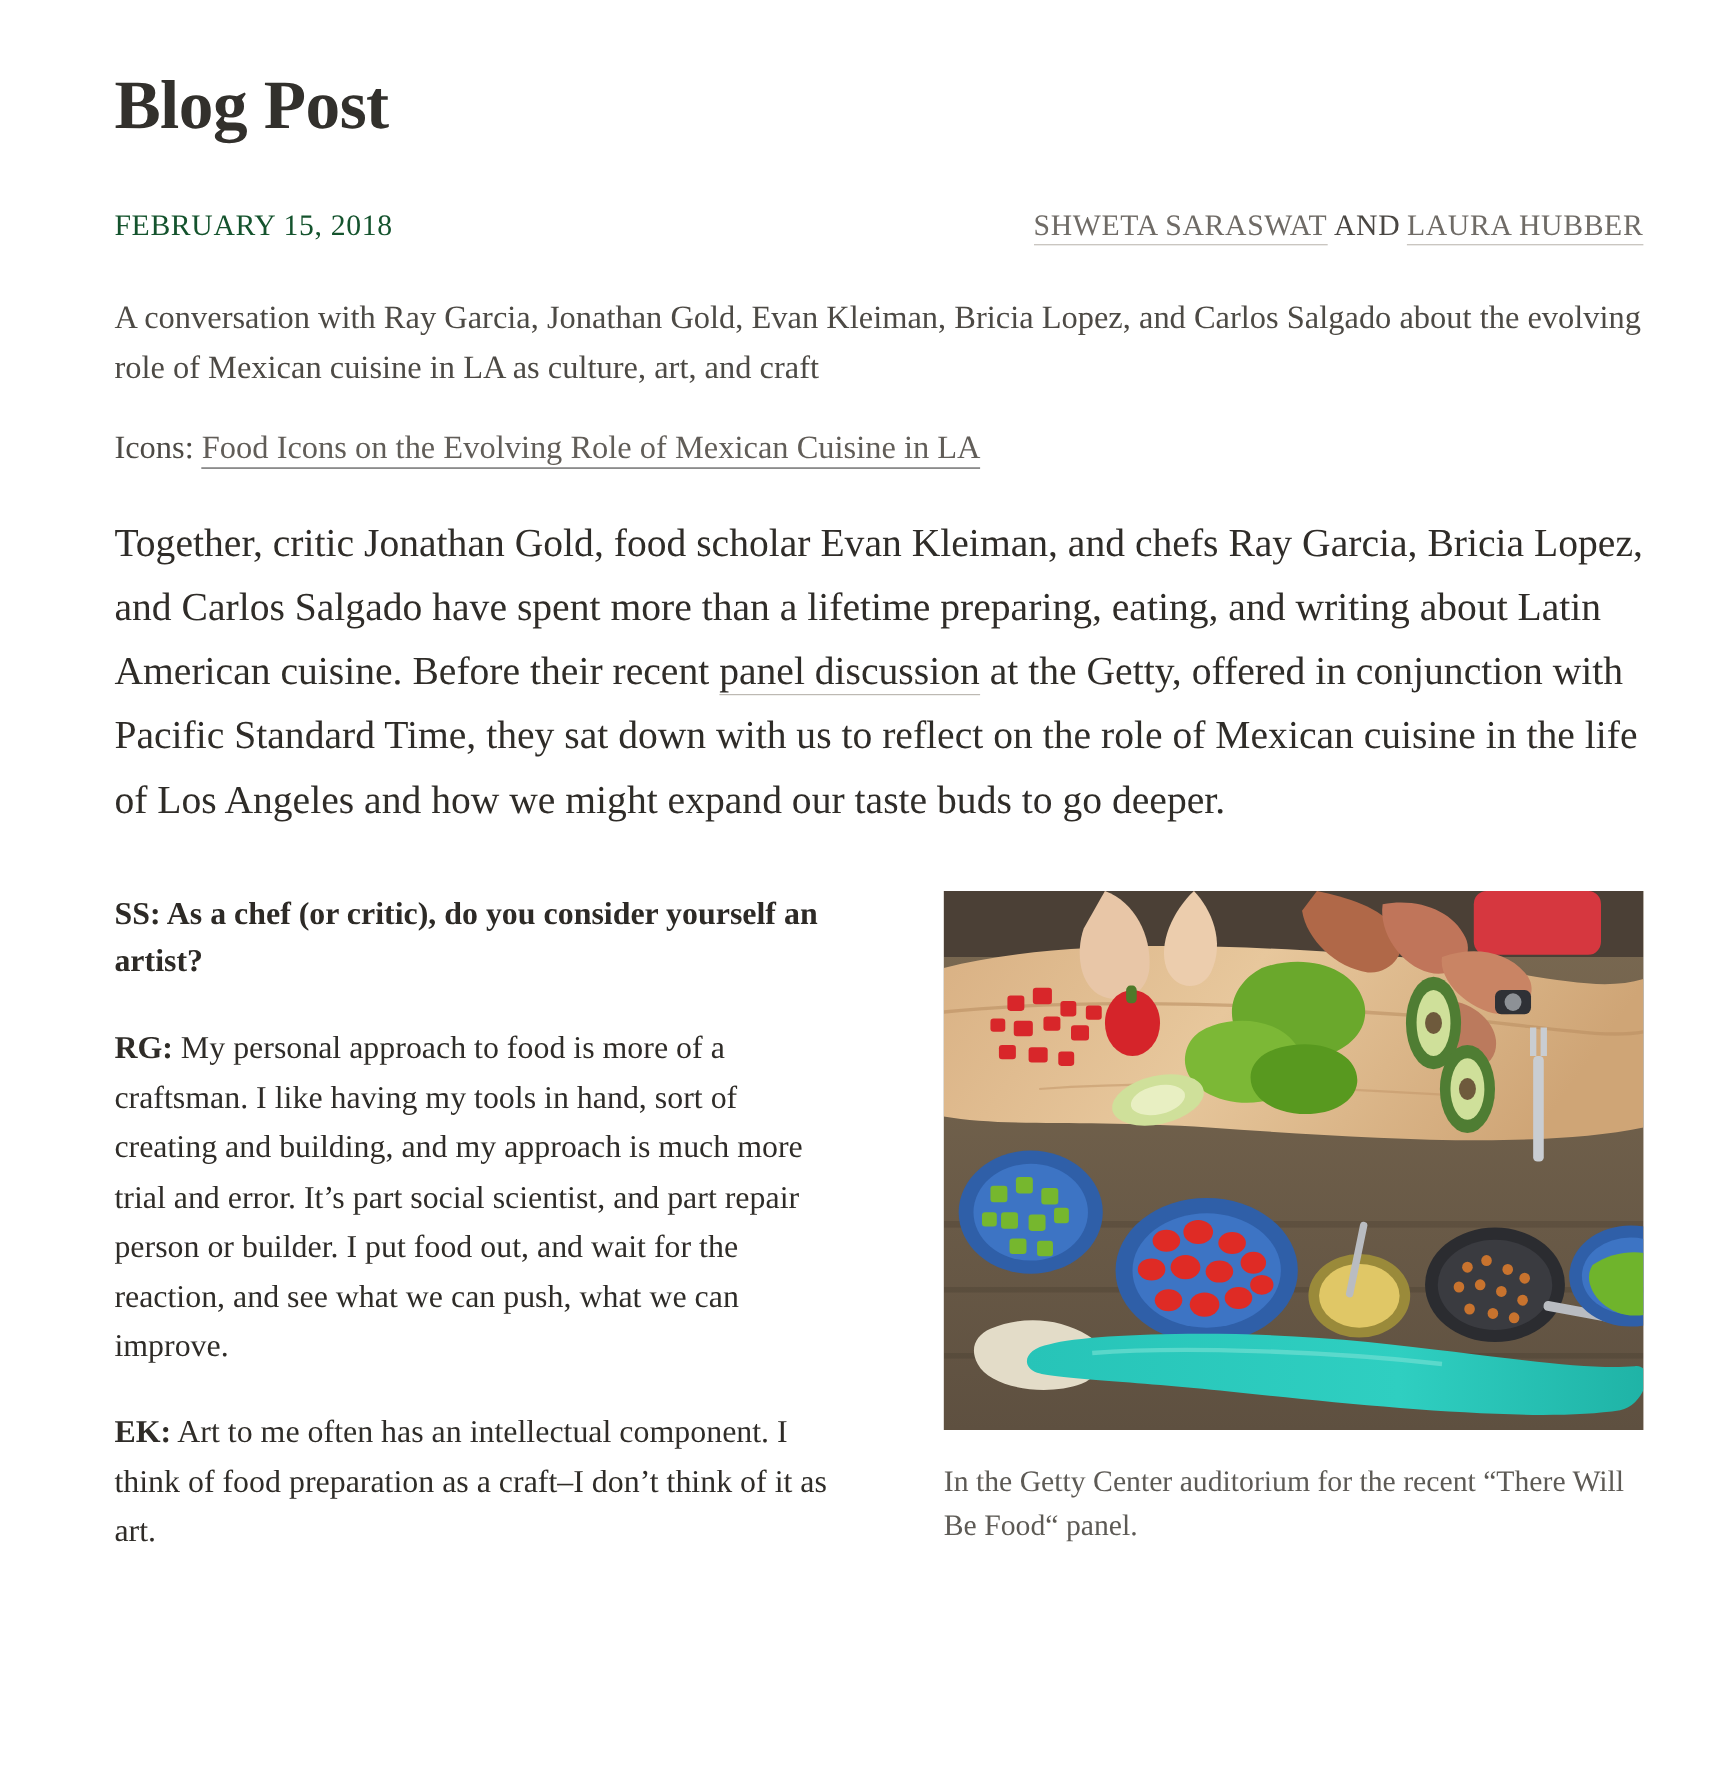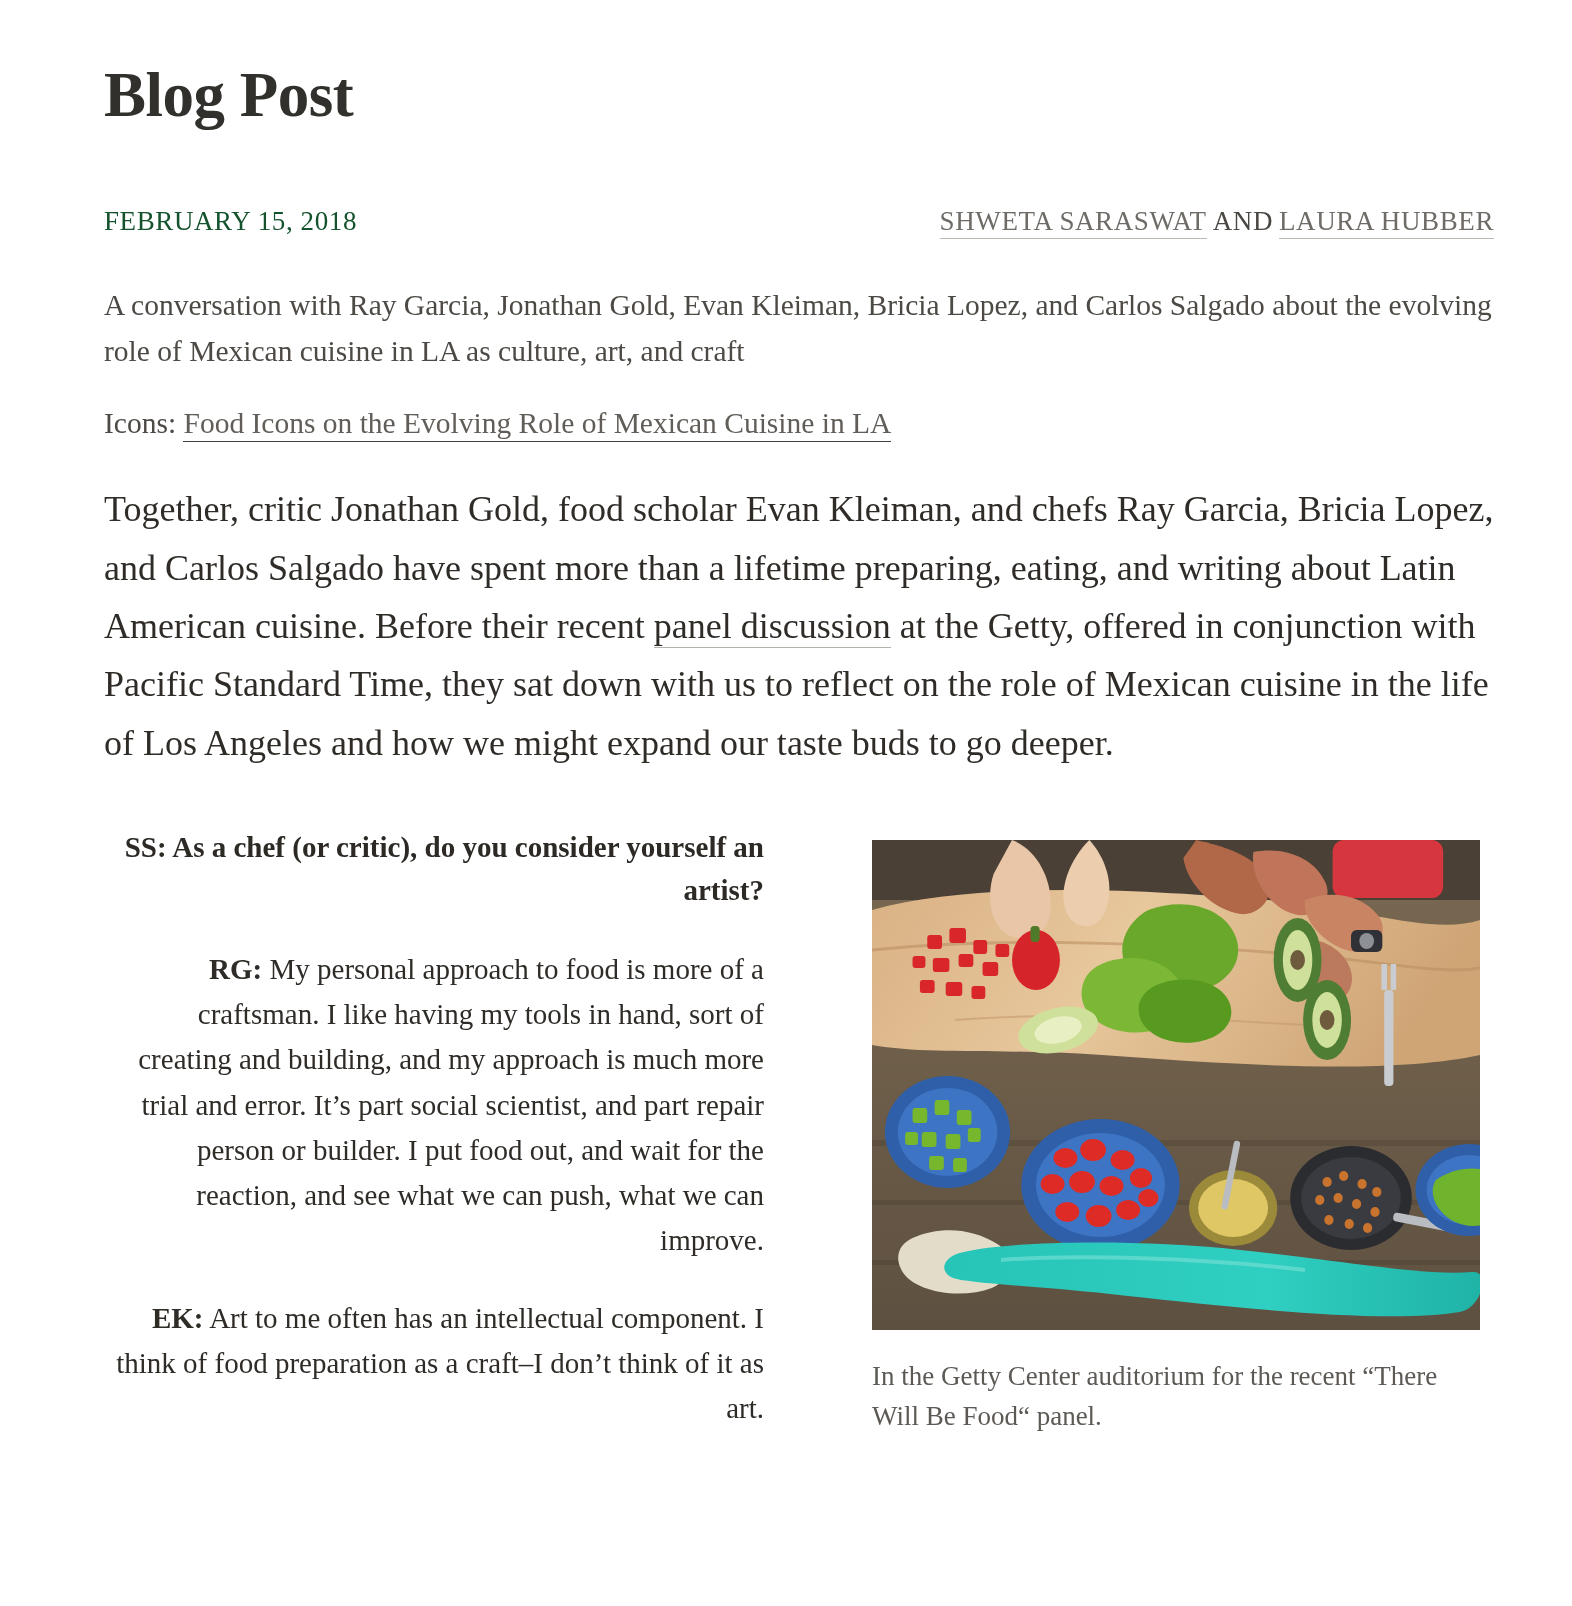--- a/index.html
+++ b/index.html
@@ -37,21 +37,20 @@
     font-size: 27px;
     letter-spacing: 0.6px;
     color: #14532d;
     text-transform: uppercase;
   }
   .meta-authors {
     font-size: 27px;
     letter-spacing: 0.6px;
     color: #6f6b66;
     text-transform: uppercase;
-    margin-top: 16px;
   }
   .meta-authors .author-link {
     color: #6f6b66;
     text-decoration: none;
     border-bottom: 1px solid #bdb9b2;
     padding-bottom: 2px;
   }
   .meta-authors .and-word {
     color: #4a4743;
     padding: 0 6px;
@@ -88,21 +87,20 @@
     padding-bottom: 1px;
   }
   .columns {
     display: flex;
     gap: 94px;
     align-items: flex-start;
   }
   .col-left {
     width: 660px;
     flex: 0 0 660px;
-    text-align: right;
   }
   .col-right {
     flex: 1 1 auto;
     min-width: 0;
   }
   .qa-question {
     font-size: 29px;
     line-height: 1.5;
     font-weight: bold;
     color: #2d2a26;
@@ -111,21 +109,21 @@
   .qa-answer {
     font-size: 29px;
     line-height: 1.56;
     color: #2f2c28;
     margin: 0 0 32px 0;
   }
   .qa-answer .speaker {
     font-weight: bold;
   }
   .figure {
-    margin: 14px;
+    margin: 0;
   }
   .photo {
     width: 100%;
     height: 490px;
     display: block;
     border: 0;
     position: relative;
     overflow: hidden;
     background: #6b5a46;
   }

